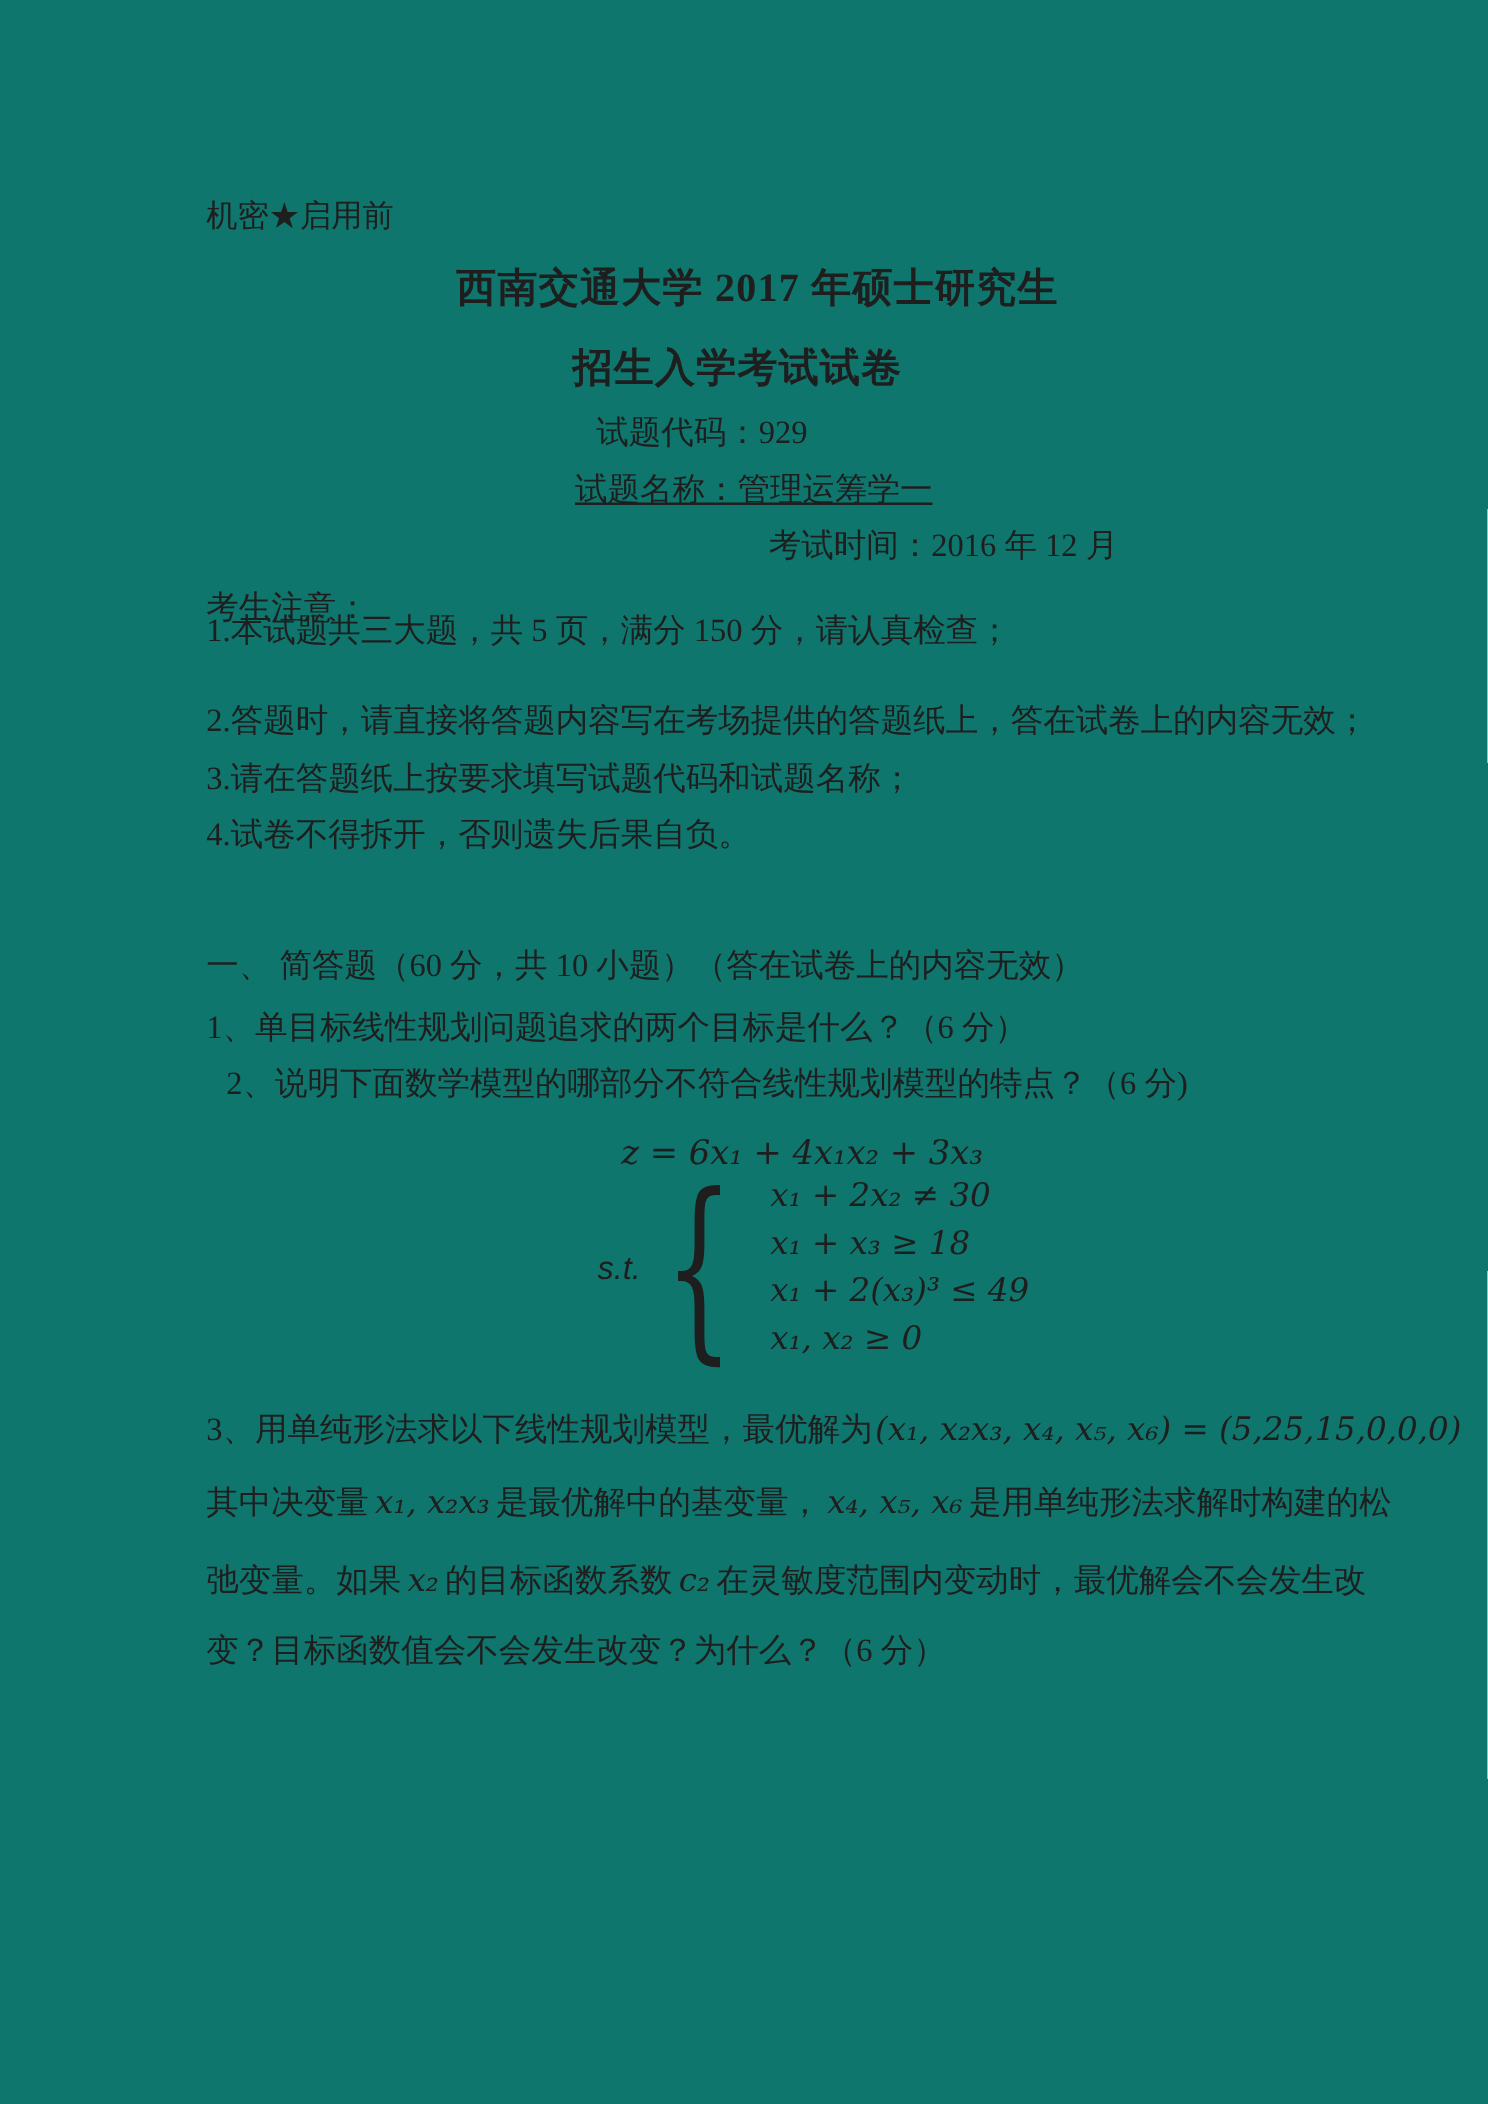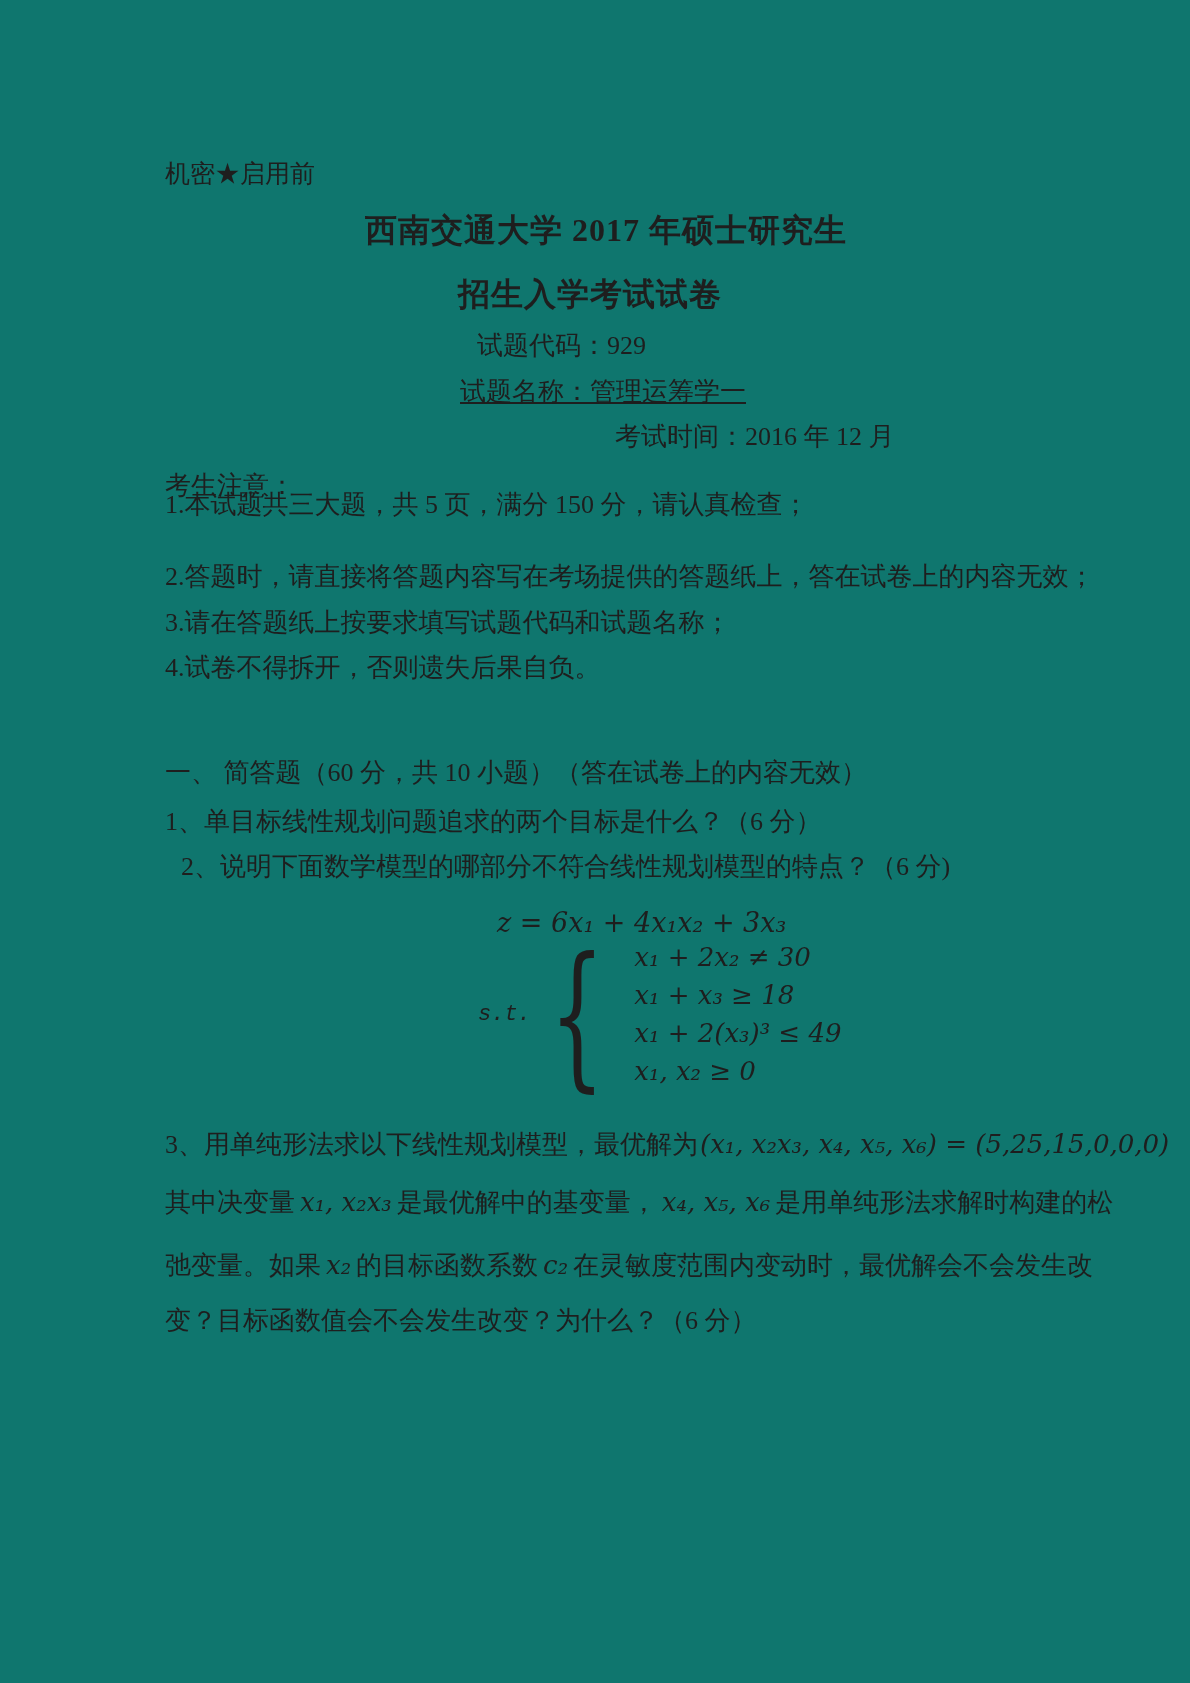--- a/index.html
+++ b/index.html
@@ -43,22 +43,22 @@
     font-family: "DejaVu Serif", serif;
     font-size: 27px;
   }
   .st-block {
     position: absolute;
     display: flex;
     align-items: center;
   }
   .st-label {
     font-style: italic;
-    font-family: Liberation Mono, monospace;
-    font-size: 22px;
+    font-family: Liberation Sans, sans-serif;
+    font-size: 26px;
   }
   .brace {
     display: inline-block;
     font-size: 158px;
     line-height: 152px;
     font-weight: 300;
     transform: scaleX(0.55);
     transform-origin: center;
     margin: 0 -6px 0 -4px;
     font-family: "DejaVu Serif", serif;

